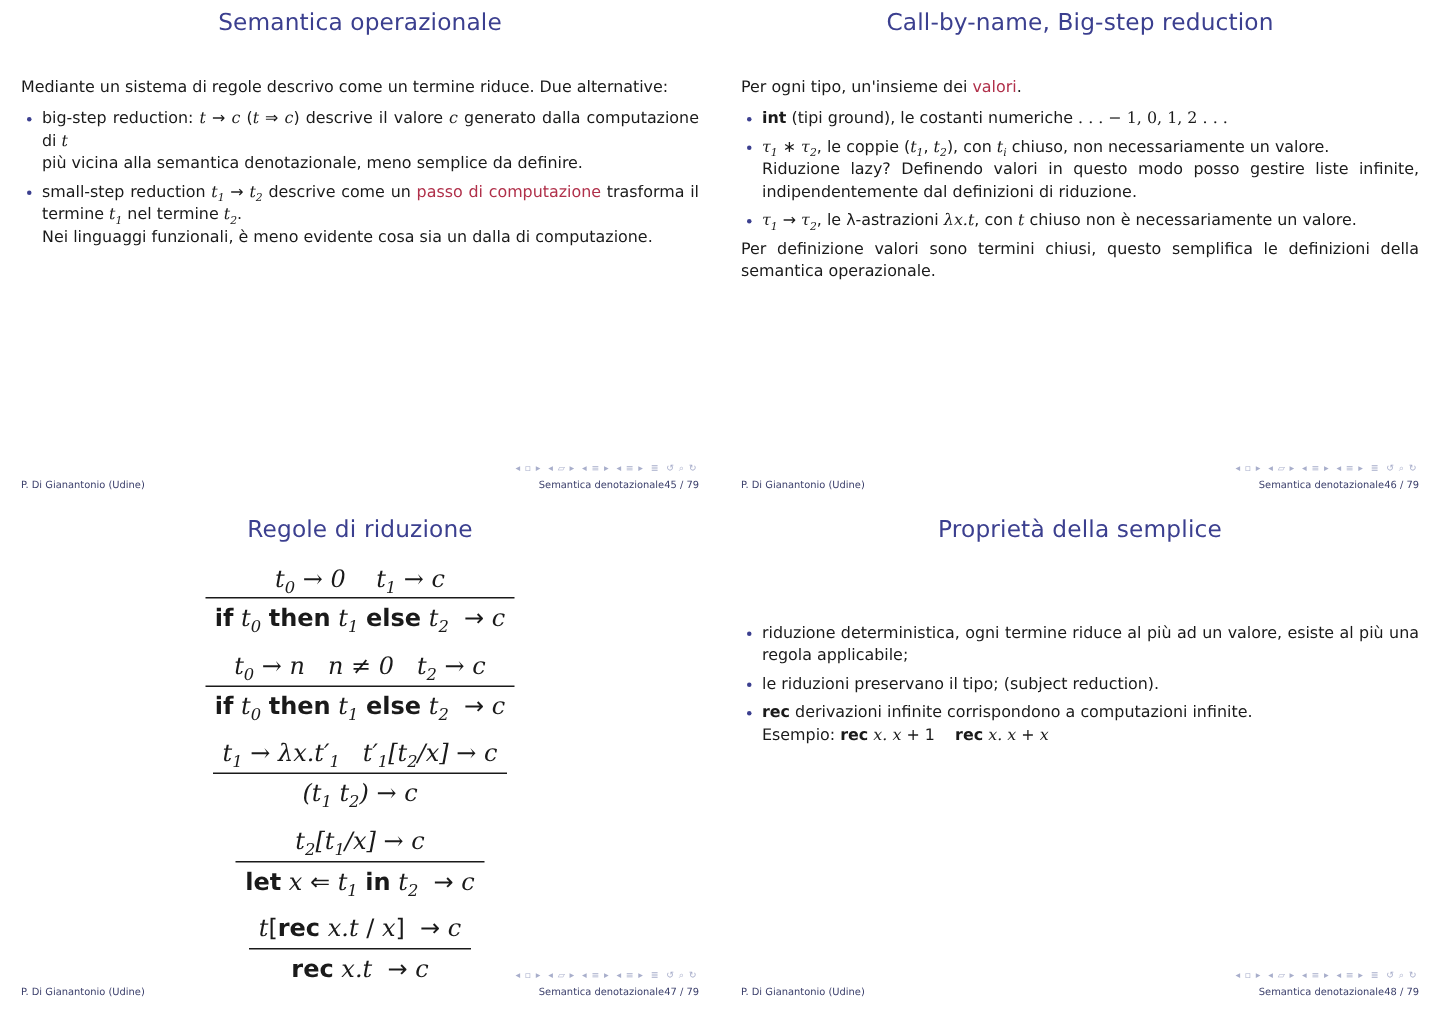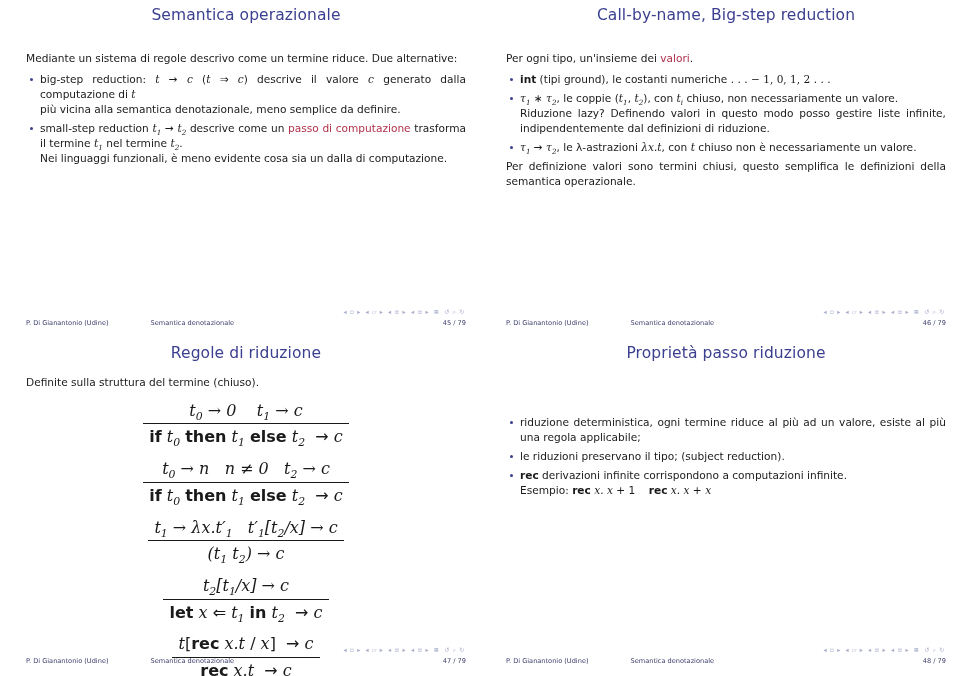--- a/index.html
+++ b/index.html
@@ -19,21 +19,20 @@
     height: 676px;
     display: grid;
     grid-template-columns: 480px 480px;
     grid-template-rows: 338px 338px;
   }
   .slide {
     position: relative;
     box-sizing: border-box;
     padding: 0 14px;
     overflow: hidden;
-    margin-left: 12px;
   }
   .slide-title {
     text-align: center;
     color: #3b3f8f;
     font-size: 15.5px;
     letter-spacing: 0.1px;
     font-weight: 400;
     margin: 6px 0 0 0;
     line-height: 1.2;
   }
@@ -117,21 +116,21 @@
     left: 14px;
     right: 14px;
     bottom: 11px;
     font-size: 6.6px;
     color: #3b3f6b;
     display: flex;
     justify-content: space-between;
     align-items: flex-end;
   }
   .footer .f-left { flex: 0 0 auto; }
-  .footer .f-mid { flex: 1 1 auto; text-align: left; padding-left: 42px; }
+  .footer .f-mid { flex: 1 1 auto; text-align: right; padding-left: 42px; }
   .footer .f-right { flex: 0 0 auto; }
   .navsyms {
     position: absolute;
     right: 14px;
     bottom: 22px;
     font-size: 6.2px;
     color: #a8aecb;
     letter-spacing: 0.6px;
     white-space: nowrap;
   }
@@ -201,21 +200,20 @@
     <div class="footer">
       <span class="f-left">P. Di Gianantonio  (Udine)</span>
       <span class="f-mid">Semantica denotazionale</span>
       <span class="f-right">46 / 79</span>
     </div>
   </div>
 
   <div class="slide">
     <div class="slide-title">Regole di riduzione</div>
     <div class="body" style="margin-top:12px">
-      <p class="para">Definite sulla struttura del termine (chiuso).</p>
       <div class="rules">
 
         <div class="rule">
           <span class="num mathit">t<sub>0</sub> → 0&nbsp;&nbsp;&nbsp; t<sub>1</sub> → c</span>
           <span class="den"><span class="kw">if</span> <span class="mathit">t<sub>0</sub></span> <span class="kw">then</span> <span class="mathit">t<sub>1</sub></span> <span class="kw">else</span> <span class="mathit">t<sub>2</sub></span> &nbsp;→ <span class="mathit">c</span></span>
         </div>
 
         <div class="rule">
           <span class="num mathit">t<sub>0</sub> → n&nbsp;&nbsp; n ≠ 0&nbsp;&nbsp; t<sub>2</sub> → c</span>
           <span class="den"><span class="kw">if</span> <span class="mathit">t<sub>0</sub></span> <span class="kw">then</span> <span class="mathit">t<sub>1</sub></span> <span class="kw">else</span> <span class="mathit">t<sub>2</sub></span> &nbsp;→ <span class="mathit">c</span></span>
@@ -247,21 +245,21 @@
       <span>↺ ⌕ ↻</span>
     </div>
     <div class="footer">
       <span class="f-left">P. Di Gianantonio  (Udine)</span>
       <span class="f-mid">Semantica denotazionale</span>
       <span class="f-right">47 / 79</span>
     </div>
   </div>
 
   <div class="slide">
-    <div class="slide-title">Proprietà passo riduzione</div>
+    <div class="slide-title">Proprietà della semplice</div>
     <div class="body" style="margin-top:52px">
       <ul class="blist">
         <li>
           <span>riduzione deterministica, ogni termine riduce al più ad un valore, esiste al più una regola applicabile;</span>
         </li>
         <li>
           <span>le riduzioni preservano il tipo; (subject reduction).</span>
         </li>
         <li>
           <span><span class="kw">rec</span> derivazioni infinite corrispondono a computazioni infinite.</span>

